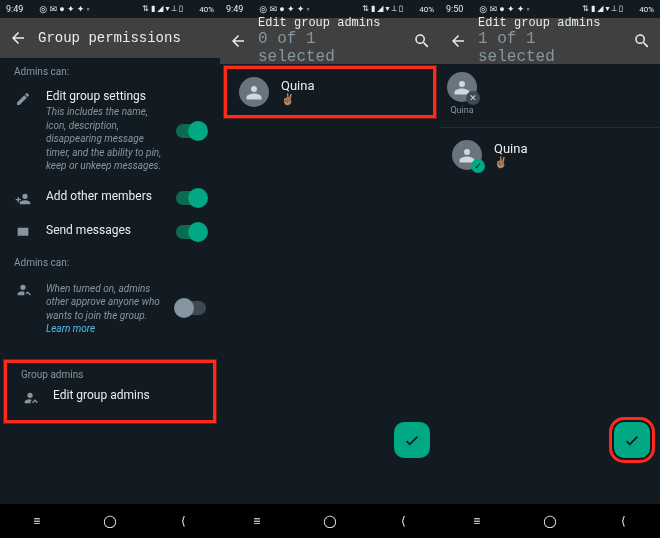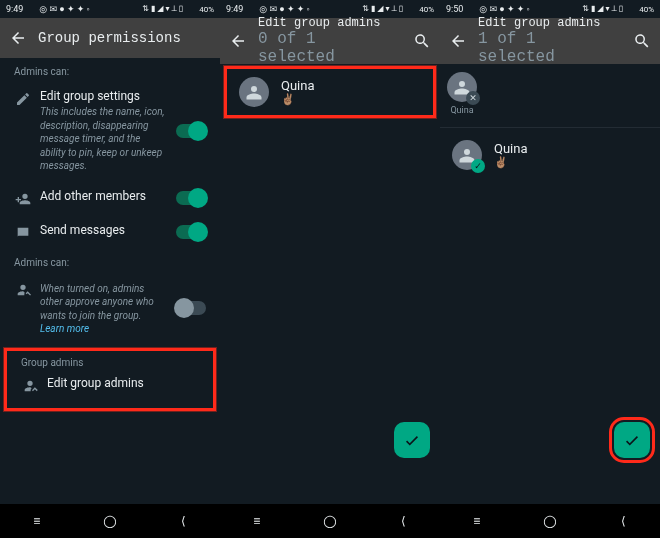--- a/index.html
+++ b/index.html
@@ -55,21 +55,21 @@
   .content { flex: 1; overflow: hidden; position: relative; padding: 0 0 0 0; }
   .section-label {
     font-size: 10px;
     color: #8696a0;
     padding: 8px 14px 4px;
   }
   .row {
     display: flex;
     align-items: flex-start;
     padding: 8px 14px;
-    gap: 8px;
+    gap: 14px;
   }
   .row .iconcol { width: 18px; display:flex; justify-content:center; padding-top:2px; color:#8696a0; }
   .row .textcol { flex: 1; }
   .row-title { font-size: 12px; color: #e9edef; }
   .row-desc { font-size: 10px; color: #8696a0; line-height: 1.35; margin-top:2px;font-style:italic; }
   .link { color: #53bdeb; margin-top: 29px; }
   .toggle {
     width: 30px; height: 14px; border-radius: 7px;
     position: relative; align-self: center;
   }
@@ -81,21 +81,21 @@
   .toggle.off { background: #3b4a54; }
   .toggle.off::after {
     content:''; position:absolute; left:-2px; top:-3px;
     width:20px; height:20px; border-radius:50%; background:#8696a0;
   }
   .hl-red {
     border: 3px solid #ff2a1a;
     box-shadow: 0 0 0 1px rgba(255,42,26,.4);
   }
   .admins-block {
-    margin: 4px 4px; padding: 0 0 6px 0;
+    margin: 16px 4px; padding: 0 0 6px 0;
   }
   .contact-row {
     display:flex; align-items:center; gap:12px;
     padding: 8px 12px;
   }
   .avatar {
     width: 30px; height:30px; border-radius:50%;
     background:#6a7480; position:relative;
     display:flex; align-items:center; justify-content:center;
   }

